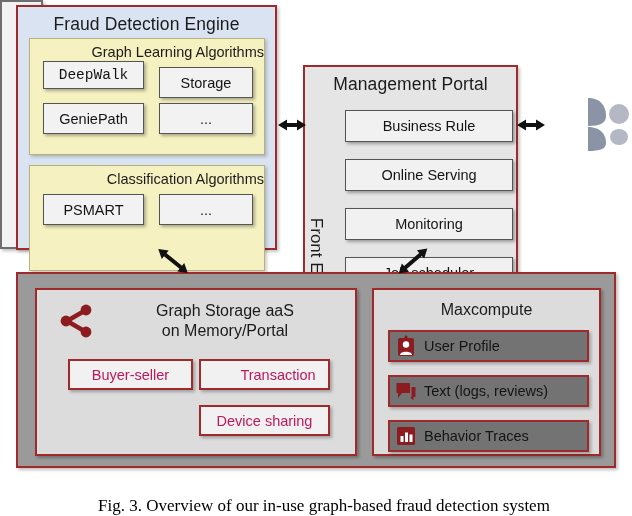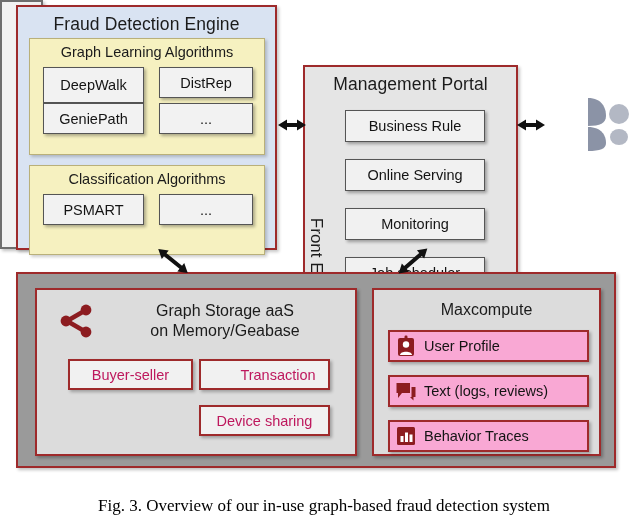--- a/index.html
+++ b/index.html
@@ -48,32 +48,32 @@
 
   
   .group-box {
     position: absolute;
     box-sizing: border-box;
     background: #f6f1c0;
     border: 1px solid #b9b07a;
     box-shadow: 2px 2px 3px rgba(0,0,0,0.20);
   }
   .group-title {
-    text-align: center;
+    text-align: right;
     font-size: 14.5px;
     color: #1b1b1b;
     margin-top: 5px;
   }
   #graph-learning-box {
     left: 11px; top: 31px;
     width: 236px; height: 117px;
   }
   #classification-box {
     left: 11px; top: 158px;
-    width: 236px; height: 90px;
+    width: 236px; height: 106px;
   }
 
   
   .chip {
     position: absolute;
     box-sizing: border-box;
     background: #f2f2f2;
     border: 1px solid #555555;
     box-shadow: 2px 2px 3px rgba(0,0,0,0.30);
     display: flex;
@@ -91,21 +91,21 @@
     background: #e5e5e5;
     margin-top: 46px;
   }
   #mgmt-panel .panel-title {
     margin-top: 7px;
     font-size: 17.5px;
   }
   .mgmt-chip {
     position: absolute;
     left: 40px;
-    width: 140px;
+    width: 168px;
     height: 32px;
     box-sizing: border-box;
     background: #f1f1f1;
     border: 1px solid #555555;
     box-shadow: 2px 2px 3px rgba(0,0,0,0.32);
     display: flex;
     align-items: center;
     justify-content: center;
     font-size: 14.5px;
     color: #141414;
@@ -179,21 +179,21 @@
     font-size: 14.5px;
     color: #be185d;
     white-space: nowrap;
   }
   .mx-chip {
     position: absolute;
     left: 14px;
     width: 201px;
     height: 32px;
     box-sizing: border-box;
-    background: #f9a8d4;
+    background: #737373;
     border: 2px solid #9e2a2b;
     box-shadow: 2px 2px 3px rgba(0,0,0,0.28);
     display: flex;
     align-items: center;
     font-size: 14.5px;
     color: #141414;
     white-space: nowrap;
   }
   .mx-chip .mx-ico {
     width: 22px; height: 22px;
@@ -220,22 +220,22 @@
 </head>
 <body>
 
 <div class="stage">
 
   <div class="panel" id="fraud-panel">
     <div class="panel-title">Fraud Detection Engine</div>
 
     <div class="group-box" id="graph-learning-box">
       <div class="group-title">Graph Learning Algorithms</div>
-      <div class="chip" style="left:13px; top:28px; width:101px; height:36px;">DeepWalk</div>
-      <div class="chip" style="left:129px; top:28px; width:94px; height:31px;">DistRep</div>
+      <div class="chip" style="left:13px; top:22px; width:101px; height:28px;font-family:Liberation Mono, monospace;">DeepWalk</div>
+      <div class="chip" style="left:129px; top:28px; width:94px; height:31px;">Storage</div>
       <div class="chip" style="left:13px; top:64px; width:101px; height:31px;">GeniePath</div>
       <div class="chip" style="left:129px; top:64px; width:94px; height:31px;">...</div>
     </div>
 
     <div class="group-box" id="classification-box">
       <div class="group-title">Classification Algorithms</div>
       <div class="chip" style="left:13px; top:28px; width:101px; height:31px;">PSMART</div>
       <div class="chip" style="left:129px; top:28px; width:94px; height:31px;">...</div>
     </div>
   </div>
@@ -264,21 +264,21 @@
     <div class="store-box" id="graph-storage-box">
       <svg style="position:absolute; left:22px; top:14px; width:34px; height:34px;" viewBox="0 0 34 34">
         <line x1="8" y1="17" x2="27" y2="6" stroke="#8c1c20" stroke-width="4.5"></line>
         <line x1="8" y1="17" x2="27" y2="28" stroke="#8c1c20" stroke-width="4.5"></line>
         <circle cx="7" cy="17" r="5.4" fill="#8c1c20"></circle>
         <circle cx="27" cy="6" r="5.4" fill="#8c1c20"></circle>
         <circle cx="27" cy="28" r="5.4" fill="#8c1c20"></circle>
       </svg>
       <div class="store-title" style="margin-top:11px; padding-left:26px;margin-left:32px;">
         <div>Graph Storage aaS</div>
-        <div>on Memory/Geabase</div>
+        <div>on Memory/Portal</div>
       </div>
       <div class="store-chip" style="left:31px;  top:69px;  width:125px; height:31px;">Buyer-seller</div>
       <div class="store-chip" style="left:162px; top:69px;  width:131px; height:31px;padding-left:27px;">Transaction</div>
       <div class="store-chip" style="left:162px; top:115px; width:131px; height:31px;">Device sharing</div>
     </div>
 
     <div class="store-box" id="maxcompute-box">
       <div class="store-title" style="margin-top:10px;">Maxcompute</div>
 
       <div class="mx-chip" style="top:40px;">

